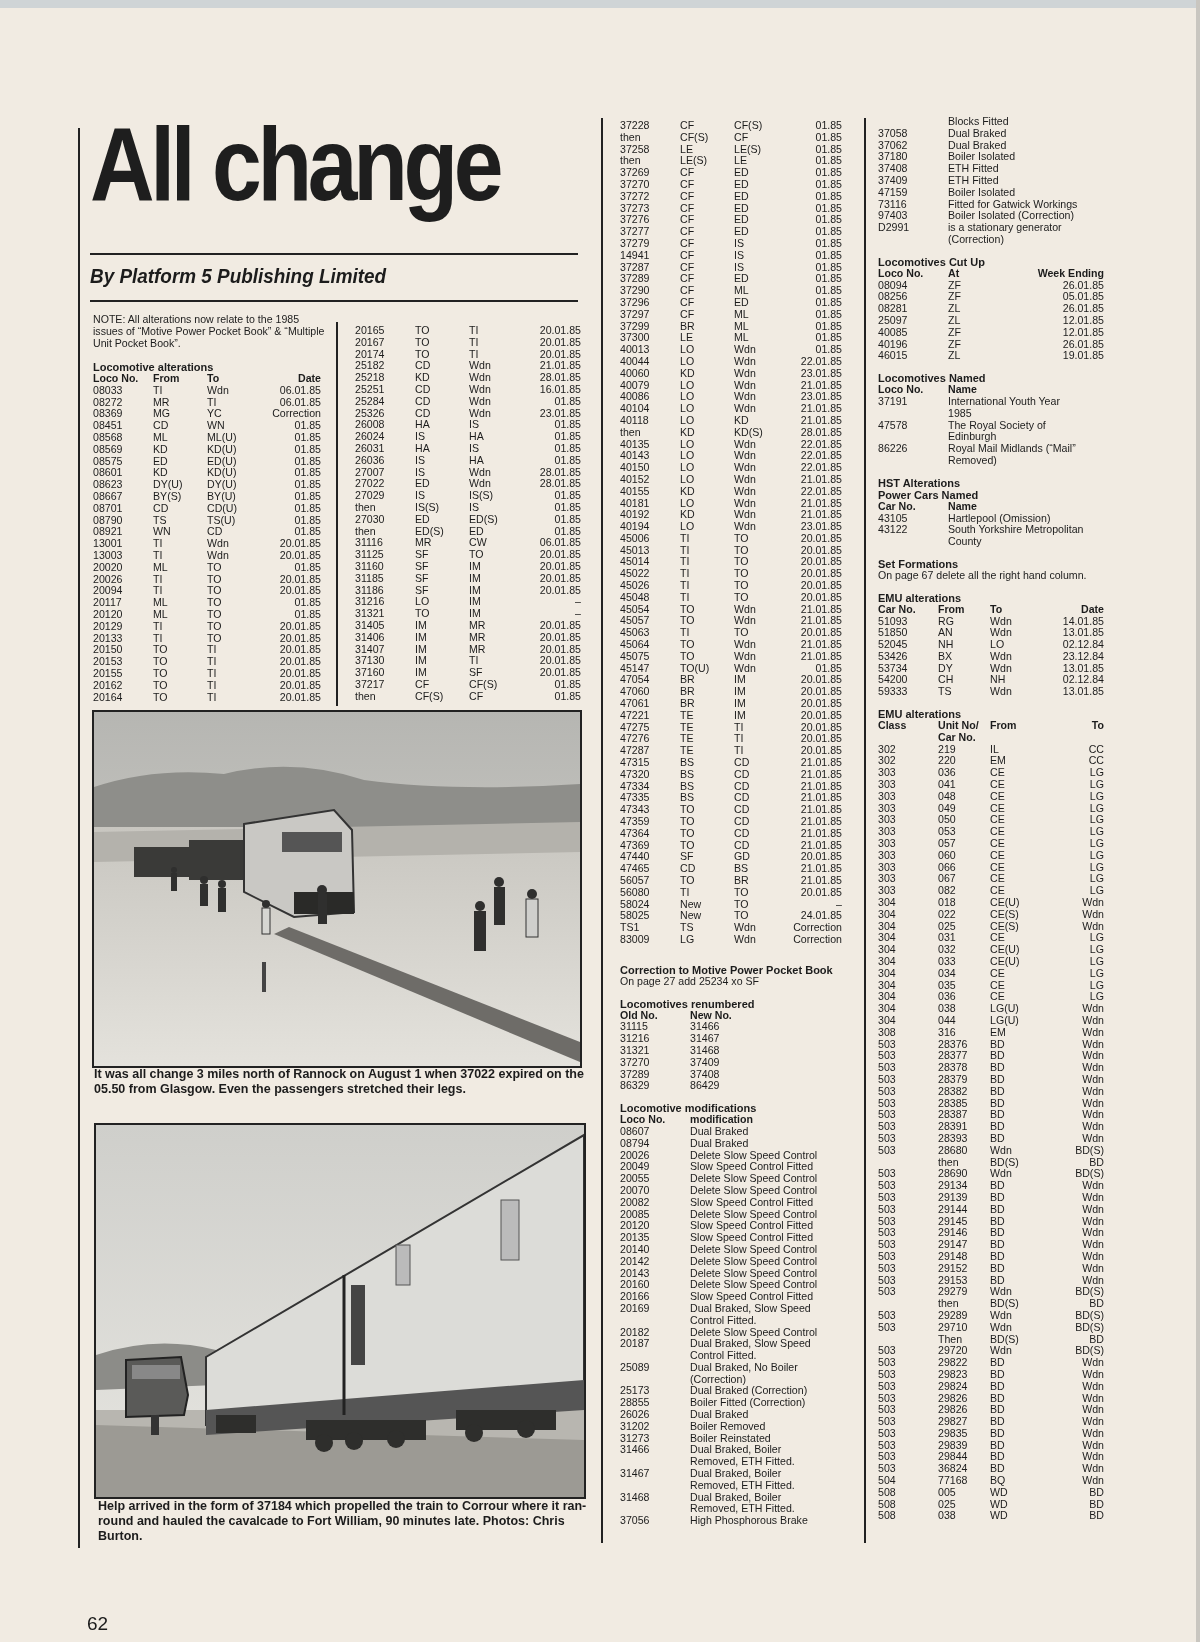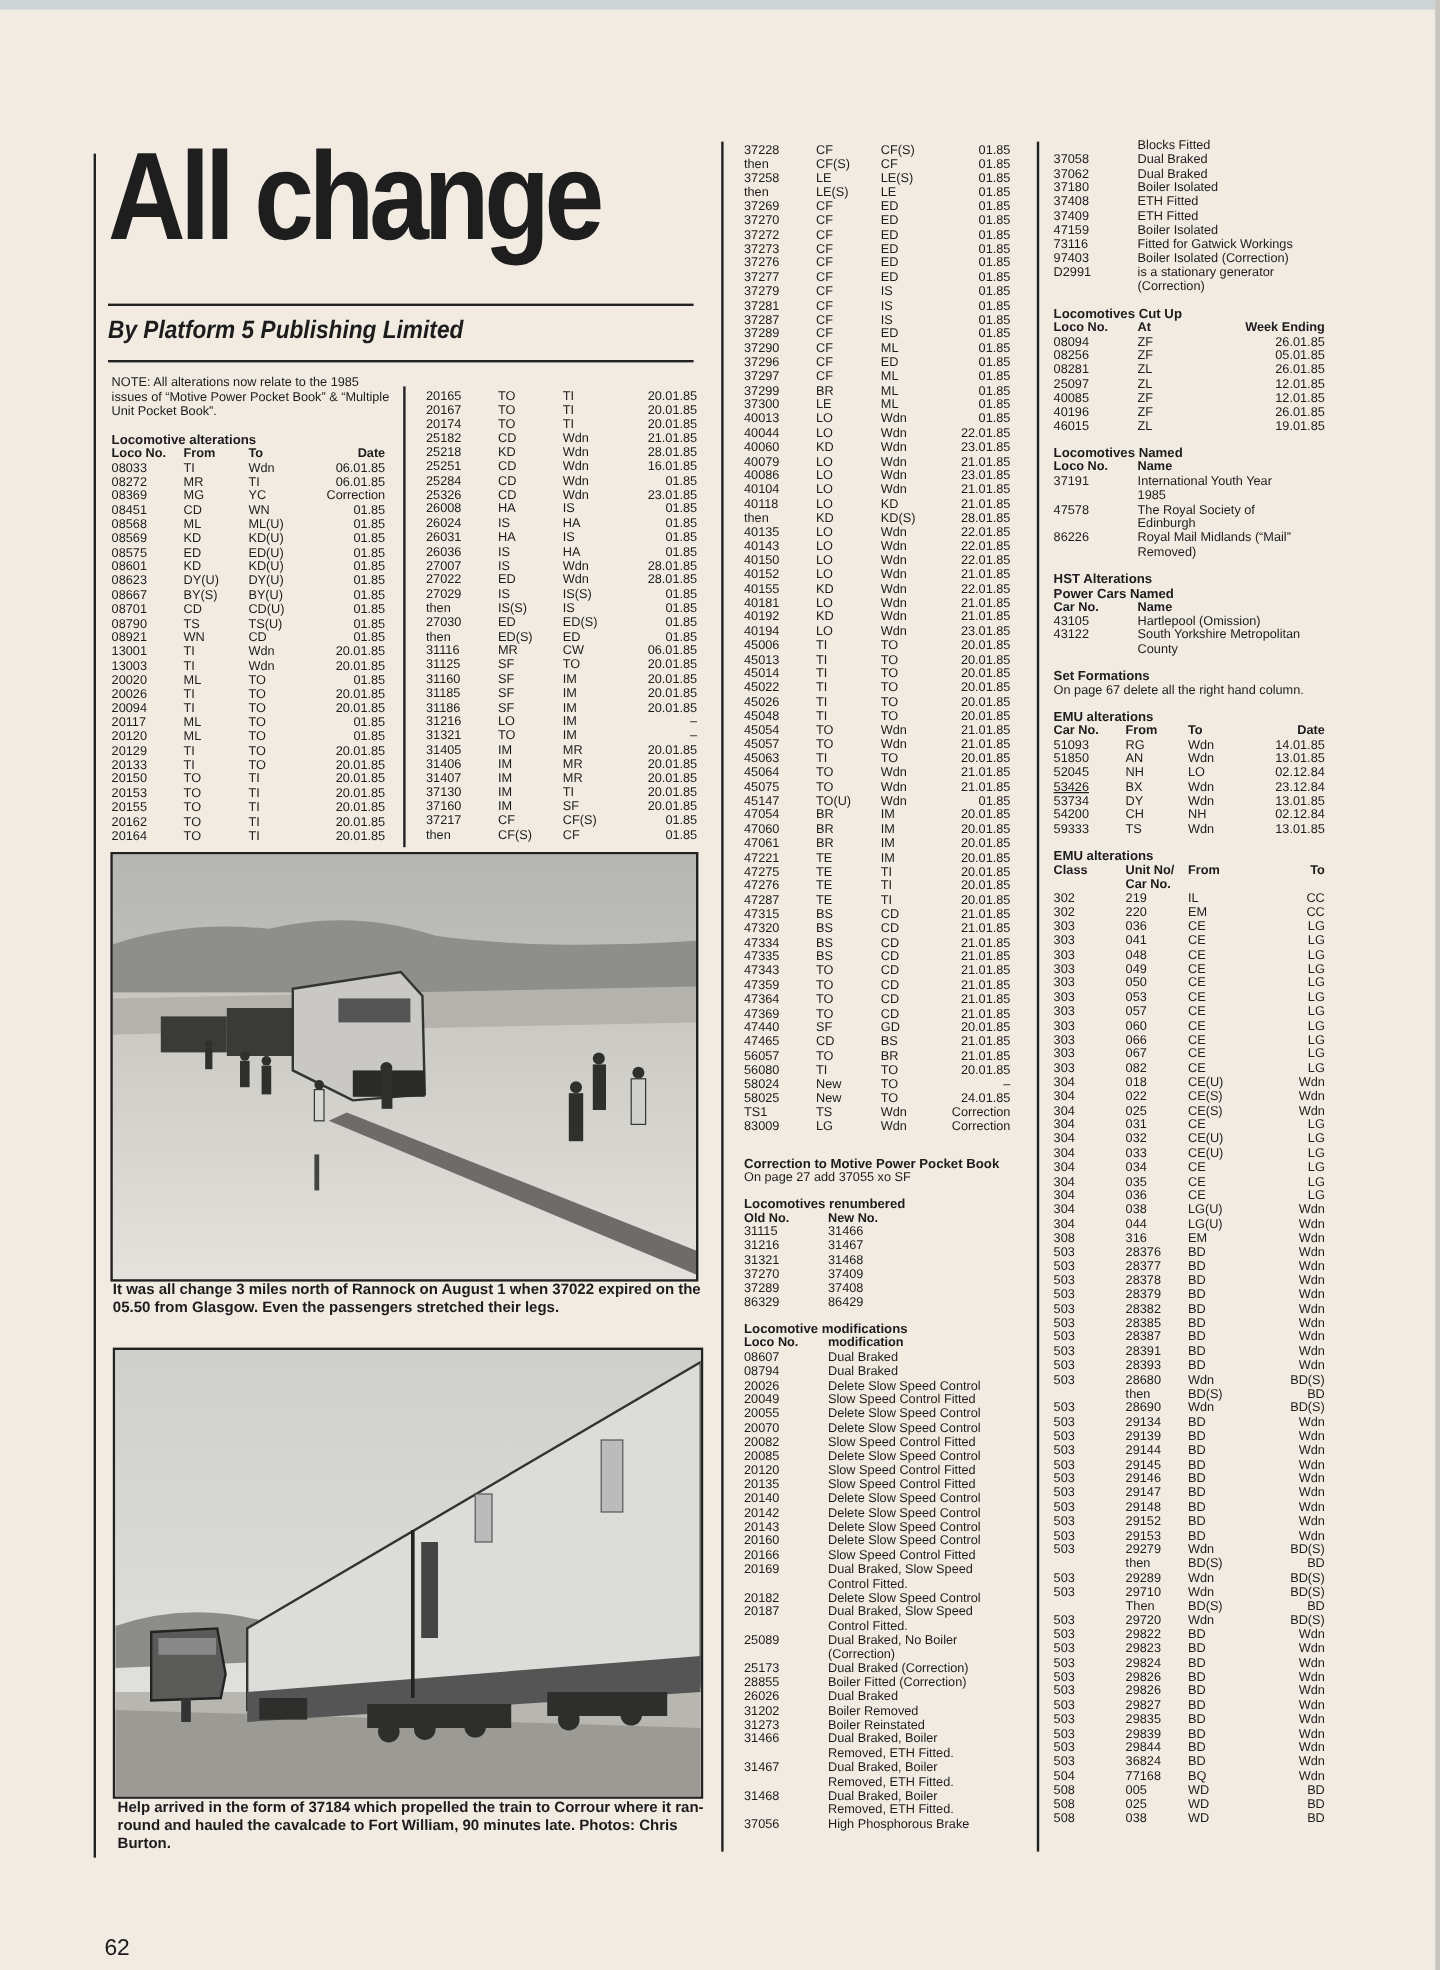--- a/index.html
+++ b/index.html
@@ -582,21 +582,21 @@
             <td style="width: 50px; white-space: pre-line;">ED</td>
             <td class="r" style="white-space: pre-line;">01.85</td>
           </tr>
           <tr>
             <td style="width: 60px; white-space: pre-line;">37279</td>
             <td style="width: 54px; white-space: pre-line;">CF</td>
             <td style="width: 50px; white-space: pre-line;">IS</td>
             <td class="r" style="white-space: pre-line;">01.85</td>
           </tr>
           <tr>
-            <td style="width: 60px; white-space: pre-line;">37281</td>
+            <td style="width: 60px; white-space: pre-line;">14941</td>
             <td style="width: 54px; white-space: pre-line;">CF</td>
             <td style="width: 50px; white-space: pre-line;">IS</td>
             <td class="r" style="white-space: pre-line;">01.85</td>
           </tr>
           <tr>
             <td style="width: 60px; white-space: pre-line;">37287</td>
             <td style="width: 54px; white-space: pre-line;">CF</td>
             <td style="width: 50px; white-space: pre-line;">IS</td>
             <td class="r" style="white-space: pre-line;">01.85</td>
           </tr>
@@ -939,21 +939,21 @@
           <tr>
             <td style="width: 60px; white-space: pre-line;">83009</td>
             <td style="width: 54px; white-space: pre-line;">LG</td>
             <td style="width: 50px; white-space: pre-line;">Wdn</td>
             <td class="r" style="white-space: pre-line;">Correction</td>
           </tr>
         </tbody>
     </table>
     <div style="height:18px"></div>
     <div class="sec-title">Correction to Motive Power Pocket Book</div>
-    <div>On page 27 add 37055 xo SF</div>
+    <div>On page 27 add 25234 xo SF</div>
     <div class="gap"></div>
     <div class="sec-title">Locomotives renumbered</div>
     <table style="width:222px;">
       <thead>
           <tr>
         <th style="width:70px">Old No.</th>
         <th>New No.</th>
       </tr>
         </thead>
       <tbody id="tb-renum">
@@ -1285,21 +1285,21 @@
             <td style="width: 50px; white-space: pre-line;">Wdn</td>
             <td class="r" style="white-space: pre-line;">13.01.85</td>
           </tr>
           <tr>
             <td style="width: 60px; white-space: pre-line;">52045</td>
             <td style="width: 52px; white-space: pre-line;">NH</td>
             <td style="width: 50px; white-space: pre-line;">LO</td>
             <td class="r" style="white-space: pre-line;">02.12.84</td>
           </tr>
           <tr>
-            <td style="width: 60px; white-space: pre-line; text-decoration: underline;">53426</td>
+            <td style="width: 60px; white-space: pre-line;">53426</td>
             <td style="width: 52px; white-space: pre-line;">BX</td>
             <td style="width: 50px; white-space: pre-line;">Wdn</td>
             <td class="r" style="white-space: pre-line;">23.12.84</td>
           </tr>
           <tr>
             <td style="width: 60px; white-space: pre-line;">53734</td>
             <td style="width: 52px; white-space: pre-line;">DY</td>
             <td style="width: 50px; white-space: pre-line;">Wdn</td>
             <td class="r" style="white-space: pre-line;">13.01.85</td>
           </tr>

